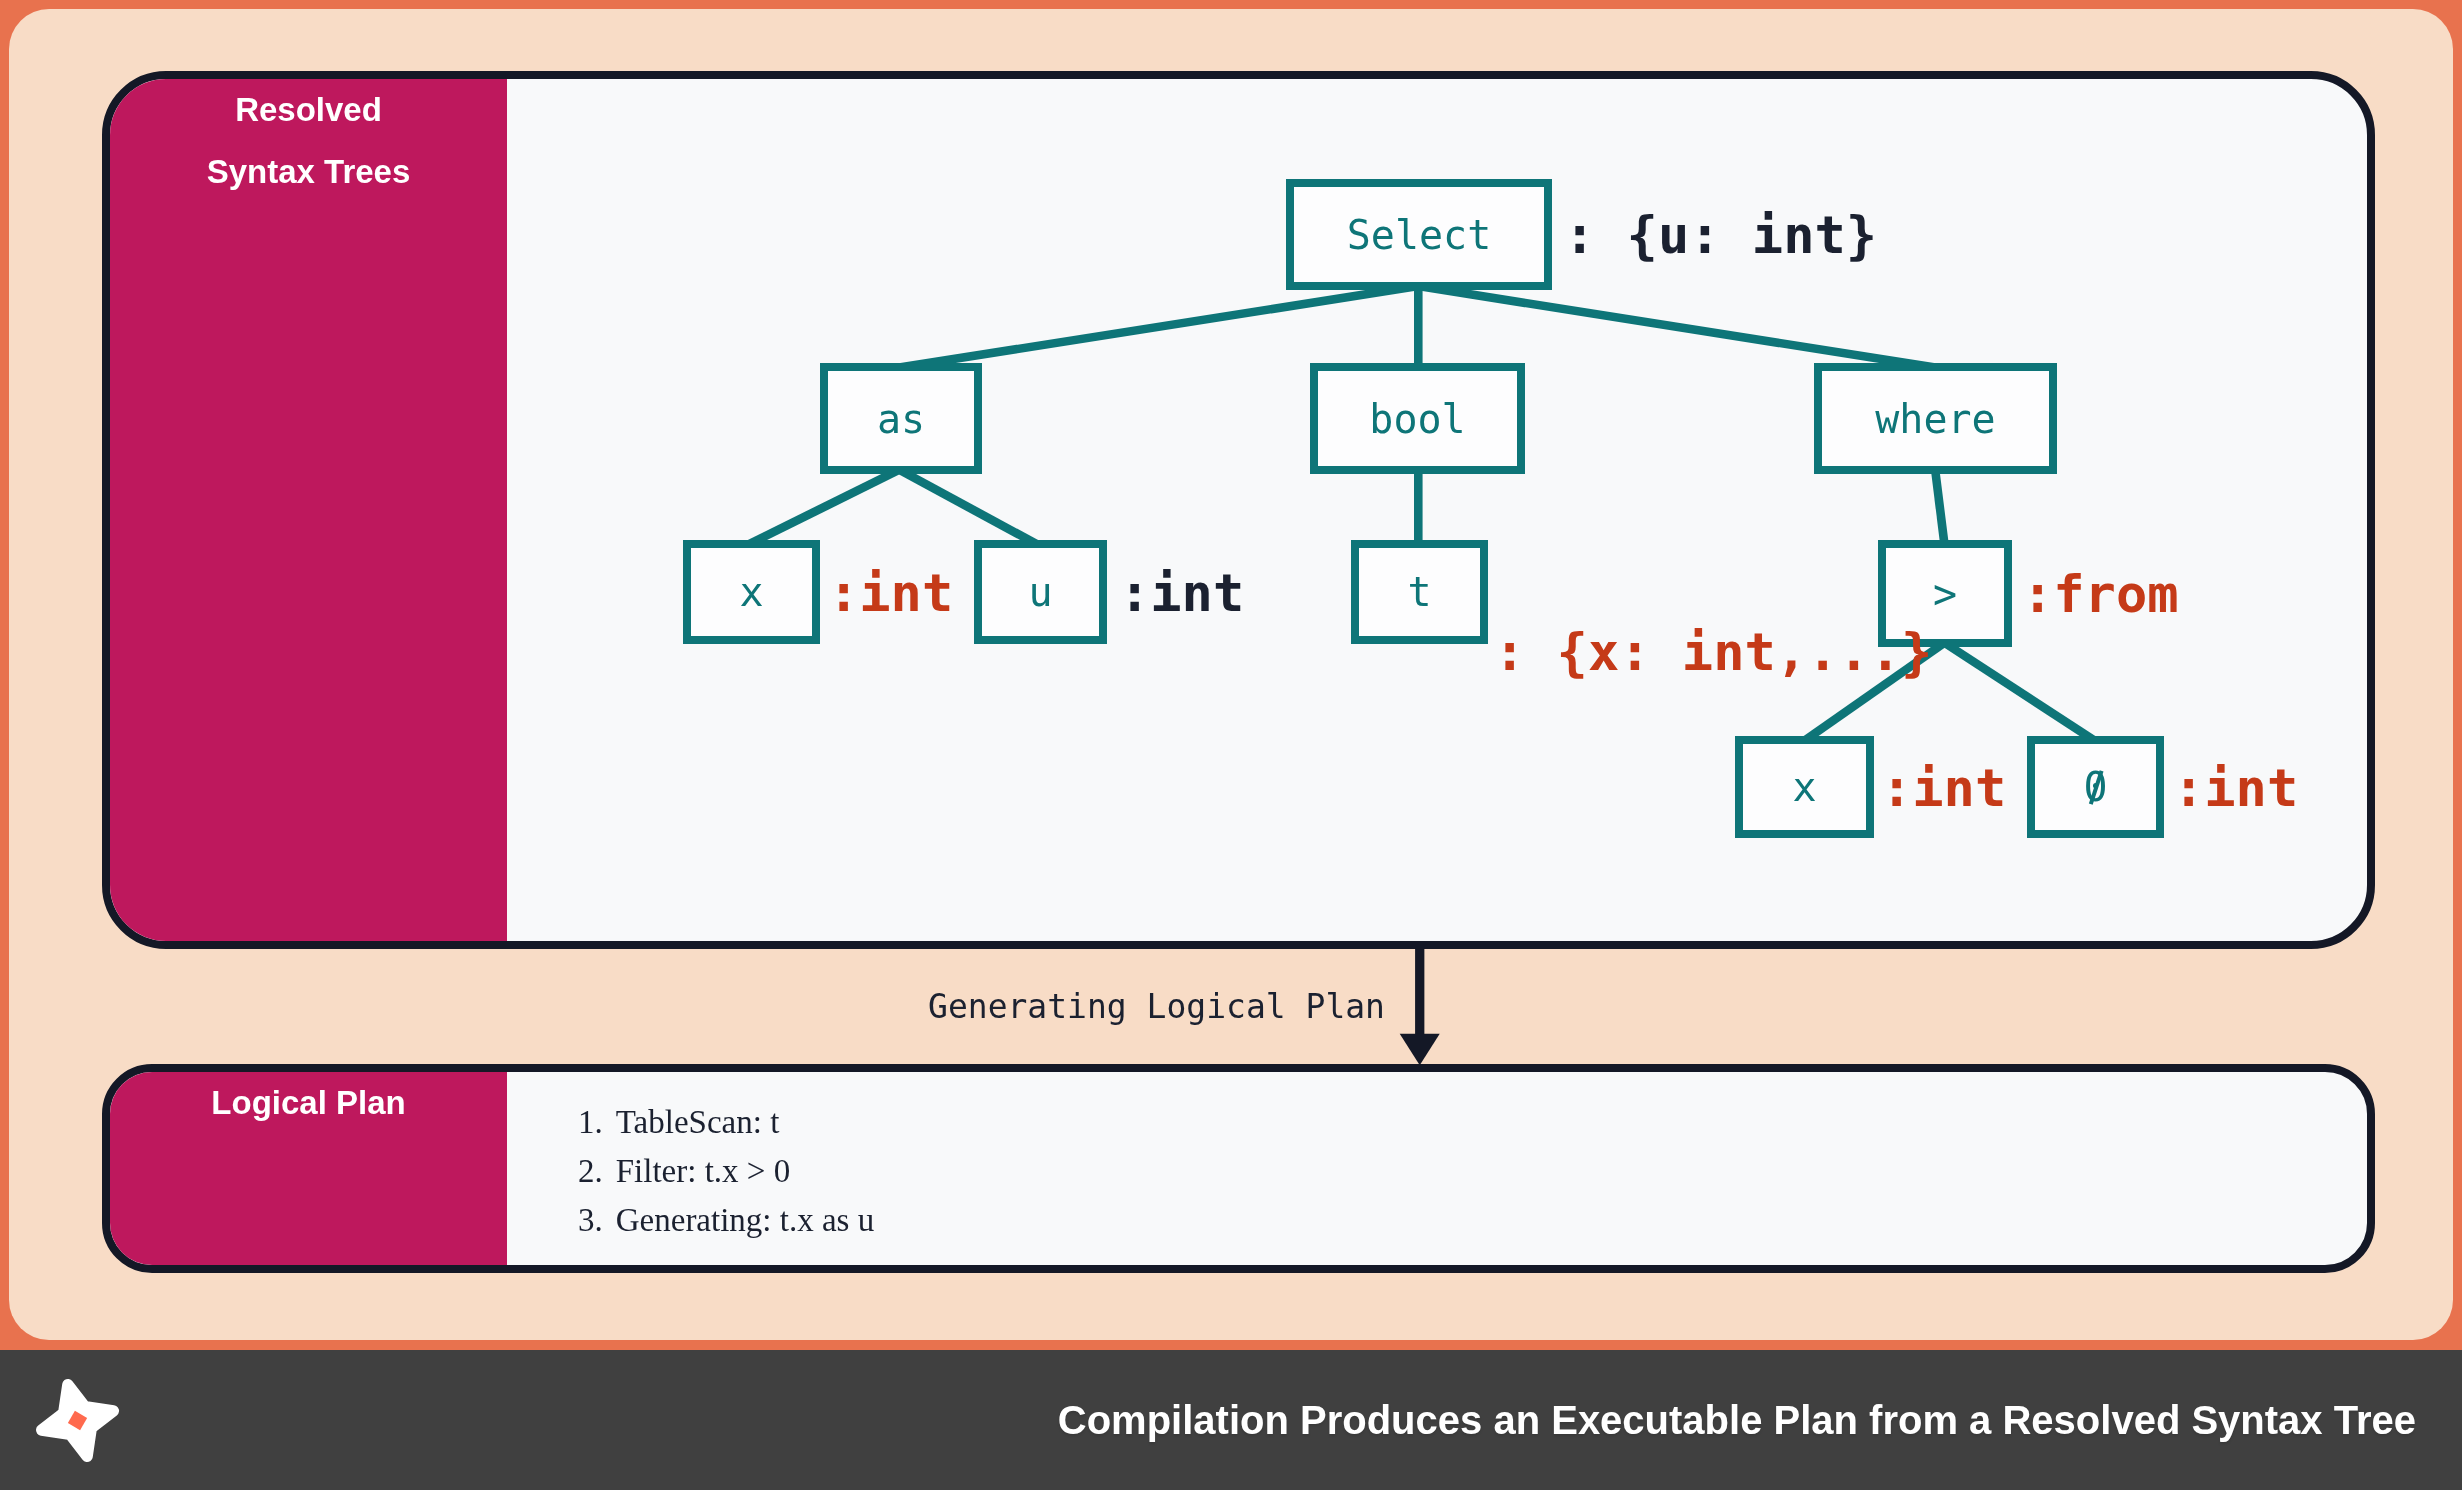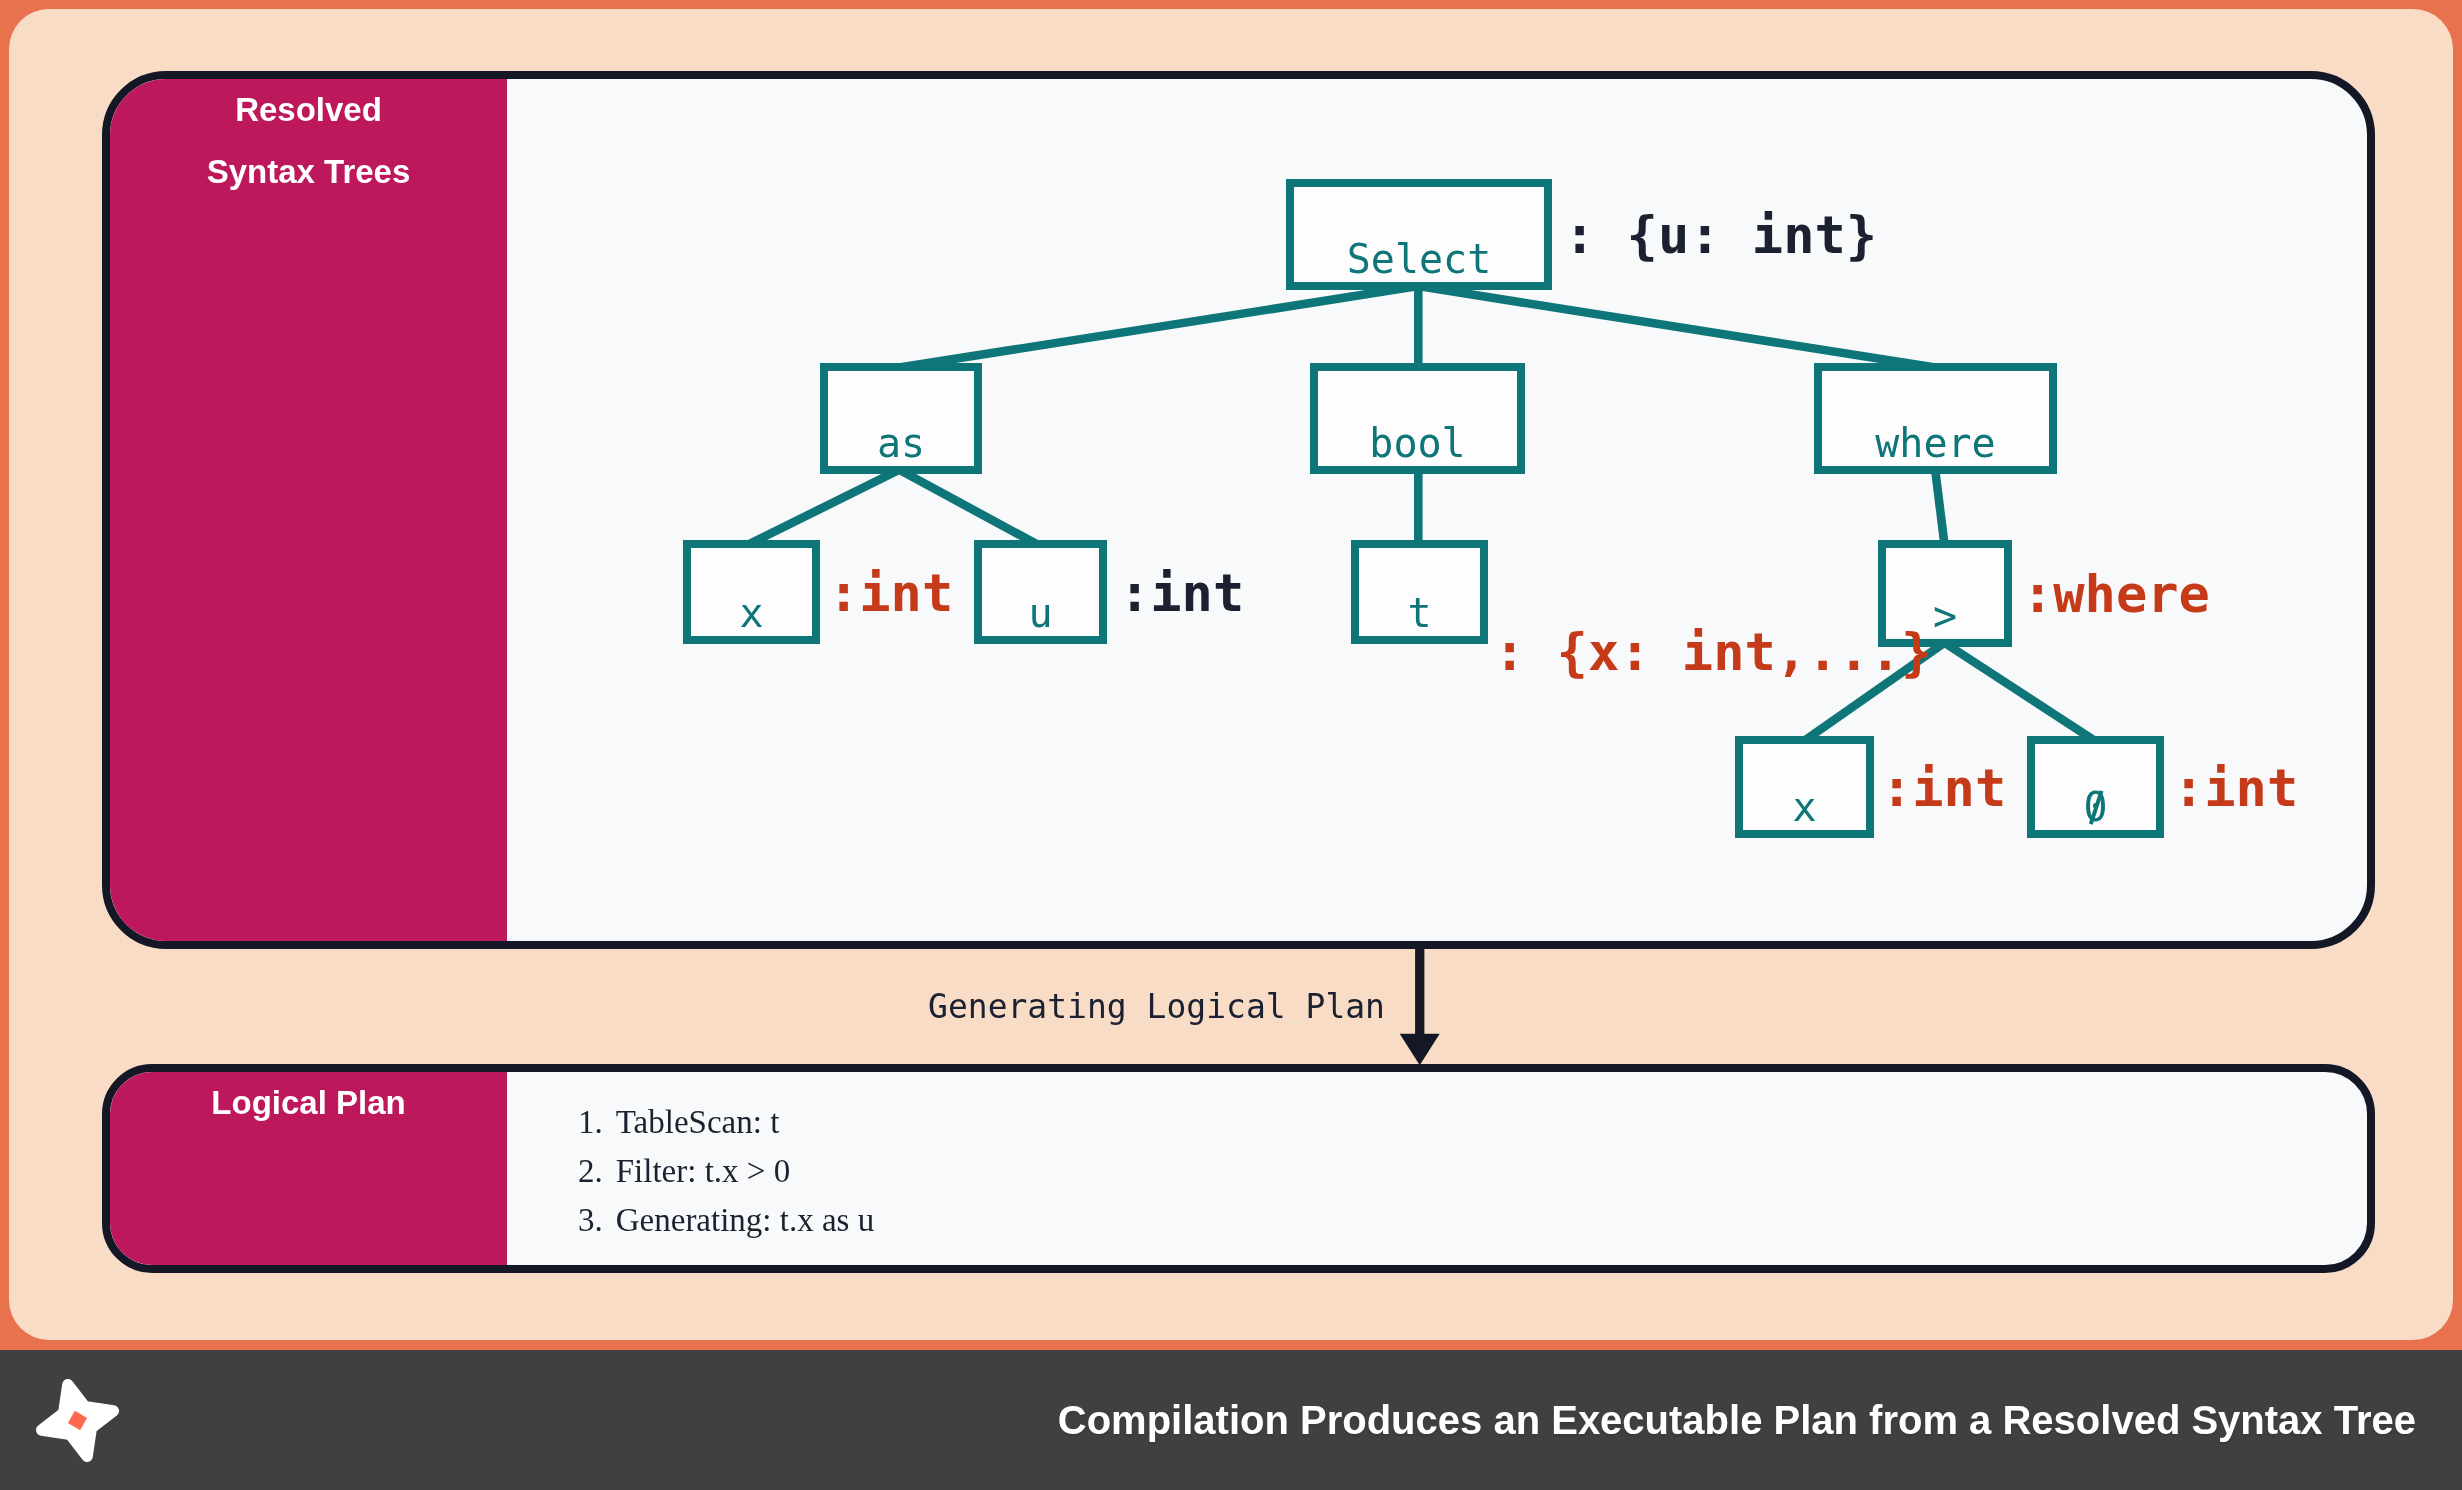--- a/index.html
+++ b/index.html
@@ -34,21 +34,21 @@
     text-align:center;white-space:pre-line;
   }
 
   
   .tree-layer{position:absolute;left:0;top:0;width:2462px;height:1490px;pointer-events:none;}
   .edges{position:absolute;left:0;top:0;width:2462px;height:1490px;}
 
   .node{
     position:absolute;box-sizing:border-box;
     background:#fdfdfe;border:8.6px solid #0e7578;
-    display:flex;align-items:flex-end;justify-content:center;
+    display:flex;align-items:center;justify-content:center;
   }
   .node-label{
     font-family:"DejaVu Sans Mono", monospace;
     font-size:40px;color:#0e7578;position:relative;
   }
   .node-select{left:1286px;top:179px;width:266px;height:111px;}
   .node-as{left:820px;top:363px;width:162px;height:111px;}
   .node-from{left:1310px;top:363px;width:215px;height:111px;}
   .node-where{left:1814px;top:363px;width:243px;height:111px;}
   .node-x1{left:683px;top:540px;width:137px;height:104px;}
@@ -165,21 +165,21 @@
       <span class="node-label">x</span>
     </div>
     <div class="node node-zero">
       <span class="node-label">0</span>
     </div>
 
     <span class="anno navy anno-select">: {u: int}</span>
     <span class="anno red anno-x1">:int</span>
     <span class="anno navy anno-u">:int</span>
     <span class="anno red anno-t">: {x: int,...}</span>
-    <span class="anno red anno-gt">:where</span>
+    <span class="anno red anno-gt">:from</span>
     <span class="anno red anno-x2">:int</span>
     <span class="anno red anno-zero">:int</span>
   </div>
 
   <span class="gap-label">Generating Logical Plan</span>
   <svg class="arrow" viewBox="0 0 3444 2084">
     <line x1="1986" y1="1327" x2="1986" y2="1452" stroke="#141826" stroke-width="13"></line>
     <polygon points="1958,1446 2014,1446 1986,1490" fill="#141826"></polygon>
   </svg>
 

